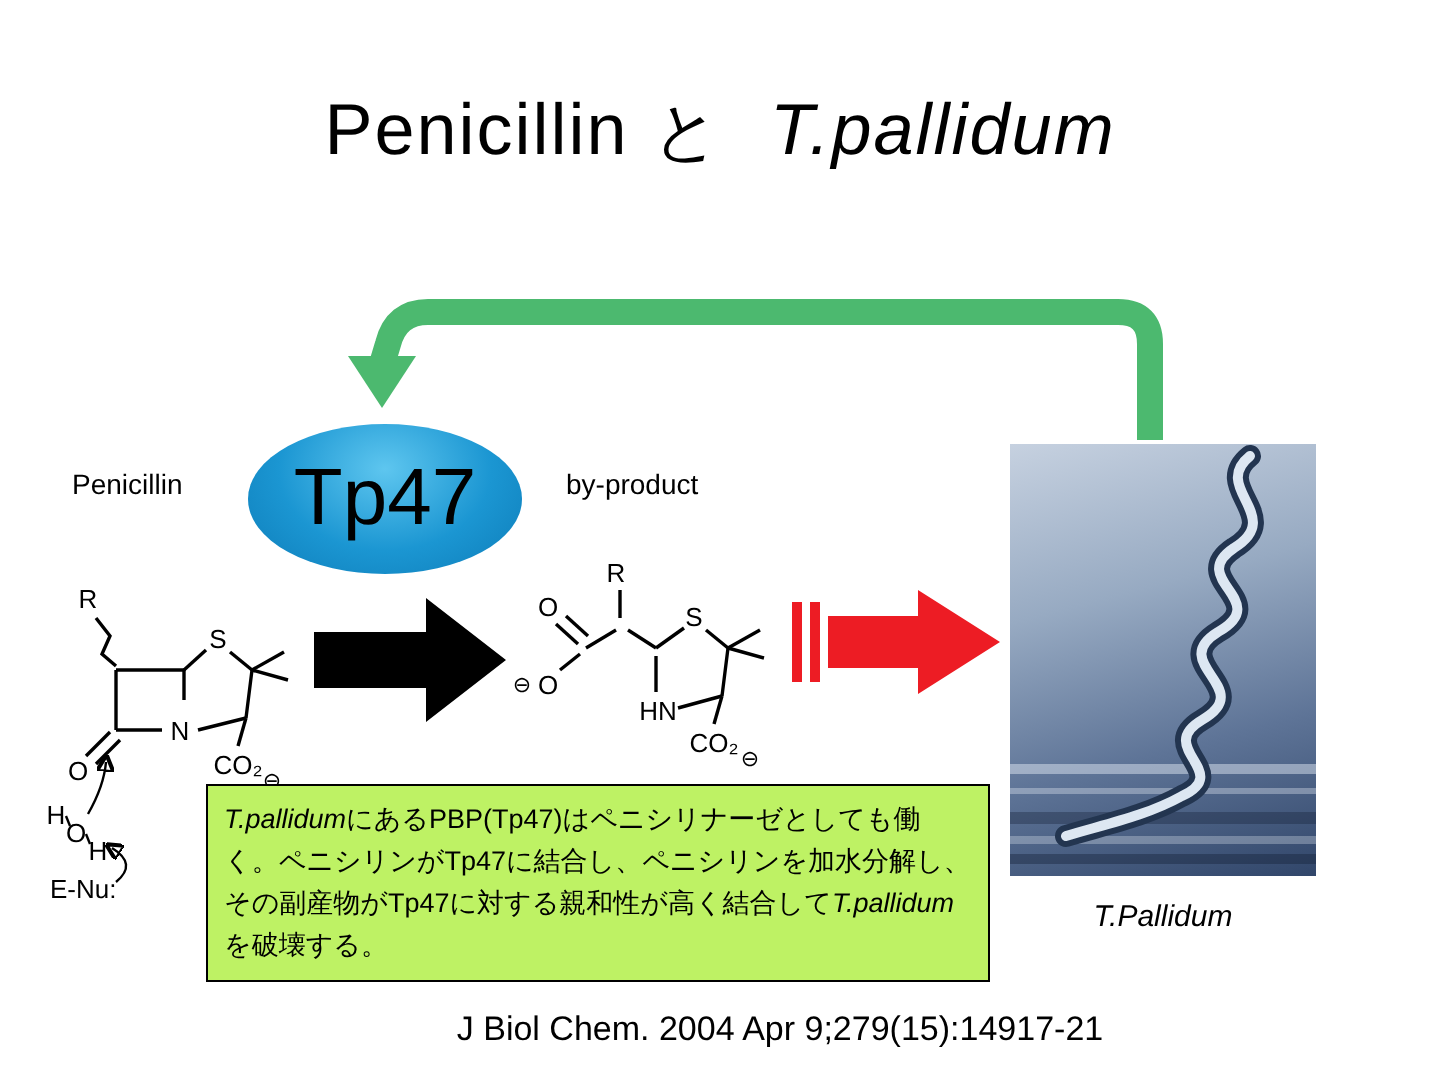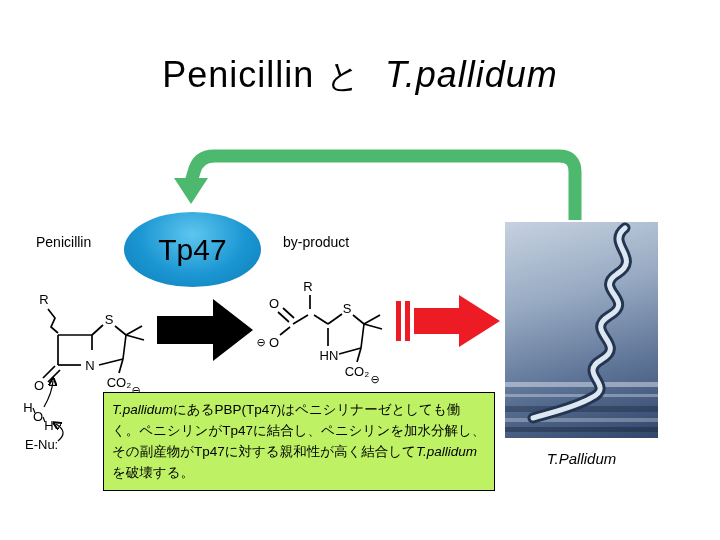--- a/index.html
+++ b/index.html
@@ -5,35 +5,35 @@
   html,body { margin:0; padding:0; background:#888; }
   .slide {
     position:relative; width:720px; height:540px; margin:0 auto;
     background:#ffffff; overflow:hidden;
     font-family:"Liberation Sans", sans-serif; color:#000;
   }
   .abs { position:absolute; }
 
   .title {
     top:44px; left:0; width:720px; text-align:center;
-    font-size:36px; letter-spacing:1px; white-space:nowrap;margin-top:10px;
+    font-size:36px; letter-spacing:1px; white-space:nowrap;
   }
   .title .connector { margin:0 10px 0 12px; font-size:33px; }
   .title .species { font-style:italic; margin-left:14px; }
 
   .small-label { font-size:14px; }
   .lbl-penicillin { left:36px; top:234px; }
   .lbl-byproduct { left:283px; top:234px; }
 
   .tp47-ellipse {
     left:124px; top:212px; width:137px; height:75px;
     border-radius:50%;
     background: radial-gradient(ellipse at 50% 30%, #5ec6ef 0%, #1b96d2 55%, #0d7cb8 100%);
     display:flex; align-items:center; justify-content:center;
-    font-size:30px; color:#000;
+    font-size:40px; color:#000;
   }
 
   .green-arrow-svg { left:148px; top:138px; }
   .black-arrow-svg { left:157px; top:299px; }
   .red-arrow-svg  { left:396px; top:293px; }
 
   .struct-svg text { font-family:"Liberation Sans", sans-serif; font-size:13px; fill:#000; }
   .struct-svg .charge { font-size:11px; }
   .struct-svg path, .struct-svg line, .struct-svg polyline { stroke:#000; stroke-width:1.7; fill:none; }
   .struct-svg .thin { stroke-width:1.2; }
@@ -165,14 +165,15 @@
       <rect x="0" y="196" width="153" height="4" fill="rgba(235,242,250,0.3)"></rect>
       <rect x="0" y="205" width="153" height="5" fill="rgba(20,32,54,0.4)"></rect>
       <path d="M 120 6 C 100 22, 138 36, 112 52 C 88 68, 132 78, 104 94 C 78 110, 124 122, 96 138 C 72 152, 112 164, 86 176 C 68 186, 48 190, 28 196" fill="none" stroke="#233550" stroke-width="11" stroke-linecap="round"></path>
       <path d="M 120 6 C 100 22, 138 36, 112 52 C 88 68, 132 78, 104 94 C 78 110, 124 122, 96 138 C 72 152, 112 164, 86 176 C 68 186, 48 190, 28 196" fill="none" stroke="#dde7f2" stroke-width="5" stroke-linecap="round"></path>
     </svg>
   </div>
   <div class="abs micrograph-caption">T.Pallidum</div>
 
   <div class="abs note-box"><span style="font-style: italic;">T.pallidum</span><span>にあるPBP(Tp47)はペニシリナーゼとしても働く。ペニシリンがTp47に結合し、ペニシリンを加水分解し、その副産物がTp47に対する親和性が高く結合して</span><span style="font-style: italic;">T.pallidum</span><span>を破壊する。</span></div>
 
+  <div class="abs citation">J Biol Chem. 2004 Apr 9;279(15):14917-21</div>
 
 </div>
 
 </body></html>

